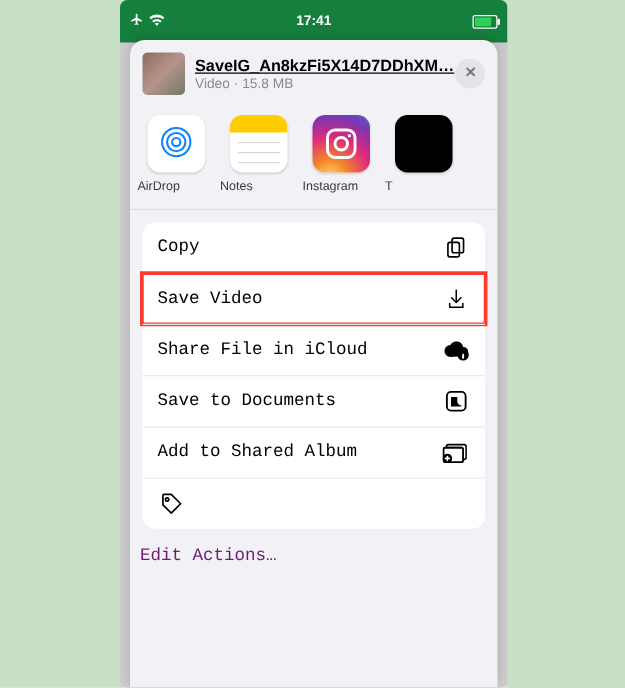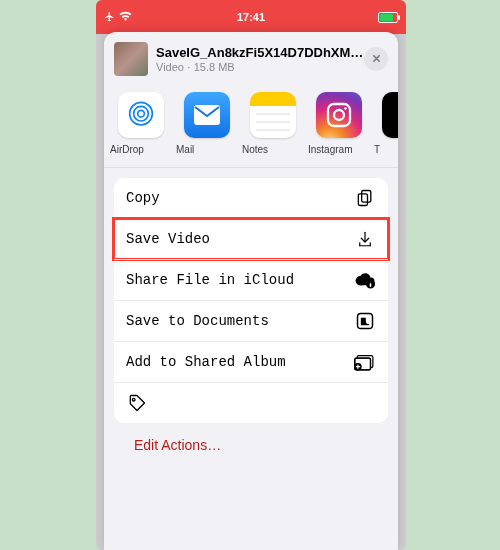--- a/index.html
+++ b/index.html
@@ -16,21 +16,21 @@
     left: 96px;
     top: 0;
     width: 310px;
     height: 550px;
     background: #cdcdcf;
     border-radius: 6px;
     overflow: hidden;
   }
   .statusbar {
     height: 34px;
-    background: #ef4444;
+    background: #15803d;
     color: #fff;
     display: flex;
     align-items: center;
     font-size: 11px;
     font-weight: 600;
     padding: 0 8px;
     box-sizing: border-box;
   }
   .sb-left, .sb-right { flex: 1; display: flex; align-items: center; gap: 4px; }
   .sb-right { justify-content: flex-end; }
@@ -70,21 +70,21 @@
     position: relative;
   }
   .thumb {
     width: 34px; height: 34px; border-radius: 4px;
     background: linear-gradient(135deg,#8a6d5b 0%, #b7948c 50%, #6e7a62 100%);
     flex-shrink: 0;
   }
   .file-text { margin-left: 8px; min-width: 0; flex: 1; }
   .file-name {
     font-size: 13px; font-weight: 600; color: #000;
-    white-space: nowrap; overflow: hidden; text-overflow: ellipsis;
+    white-space: nowrap; overflow: hidden; text-overflow: ellipsis; text-decoration: underline;
   }
   .file-sub { font-size: 11px; color: #8a8a8e; margin-top: 1px; }
   .closebtn {
     width: 24px; height: 24px; border-radius: 12px;
     background: #e4e4e8;
     display: flex; align-items: center; justify-content: center;
     color: #7a7a7e;
     flex-shrink: 0;
   }
 
@@ -136,23 +136,24 @@
     color: #000;
   }
   .highlight {
     position: absolute;
     inset: -2px -2px -2px -2px;
     border: 3px solid #ff3b30;
     pointer-events: none;
   }
 
   .edit-link {
-    margin: 14px 0 0 30px;
+    margin: 14px 0 0 8px;
     font-size: 14px;
-    color: #b91c1c;
+    color: #701a75;
+    font-family: Liberation Mono, monospace;
   }
 </style>
 </head>
 <body>
 
 <div class="phone">
 
   <div class="statusbar">
     <div class="sb-left">
       <span>
@@ -198,29 +199,20 @@
               <g fill="none" stroke="#0a84ff" stroke-width="2.5">
                 <circle cx="24" cy="22" r="5"></circle>
                 <circle cx="24" cy="22" r="11"></circle>
                 <circle cx="24" cy="22" r="17"></circle>
               </g>
             </svg>
           </div>
           <div class="app-label">AirDrop</div>
         </div>
         <div class="app">
-          <div class="app-icon" style="background:linear-gradient(#3ea6ff,#1273e6);">
-            <svg width="26" height="20" viewBox="0 0 26 20">
-              <rect x="0" y="0" width="26" height="20" rx="3" fill="#fff"></rect>
-              <path d="M1 2l12 9 12-9" fill="none" stroke="#1273e6" stroke-width="2"></path>
-            </svg>
-          </div>
-          <div class="app-label">Mail</div>
-        </div>
-        <div class="app">
           <div class="app-icon" style="background:#fff;overflow:hidden;">
             <svg width="46" height="46" viewBox="0 0 46 46">
               <rect x="0" y="0" width="46" height="14" fill="#ffcc00"></rect>
               <line x1="6" y1="22" x2="40" y2="22" stroke="#d9d9d9"></line>
               <line x1="6" y1="30" x2="40" y2="30" stroke="#d9d9d9"></line>
               <line x1="6" y1="38" x2="40" y2="38" stroke="#d9d9d9"></line>
             </svg>
           </div>
           <div class="app-label">Notes</div>
         </div>

